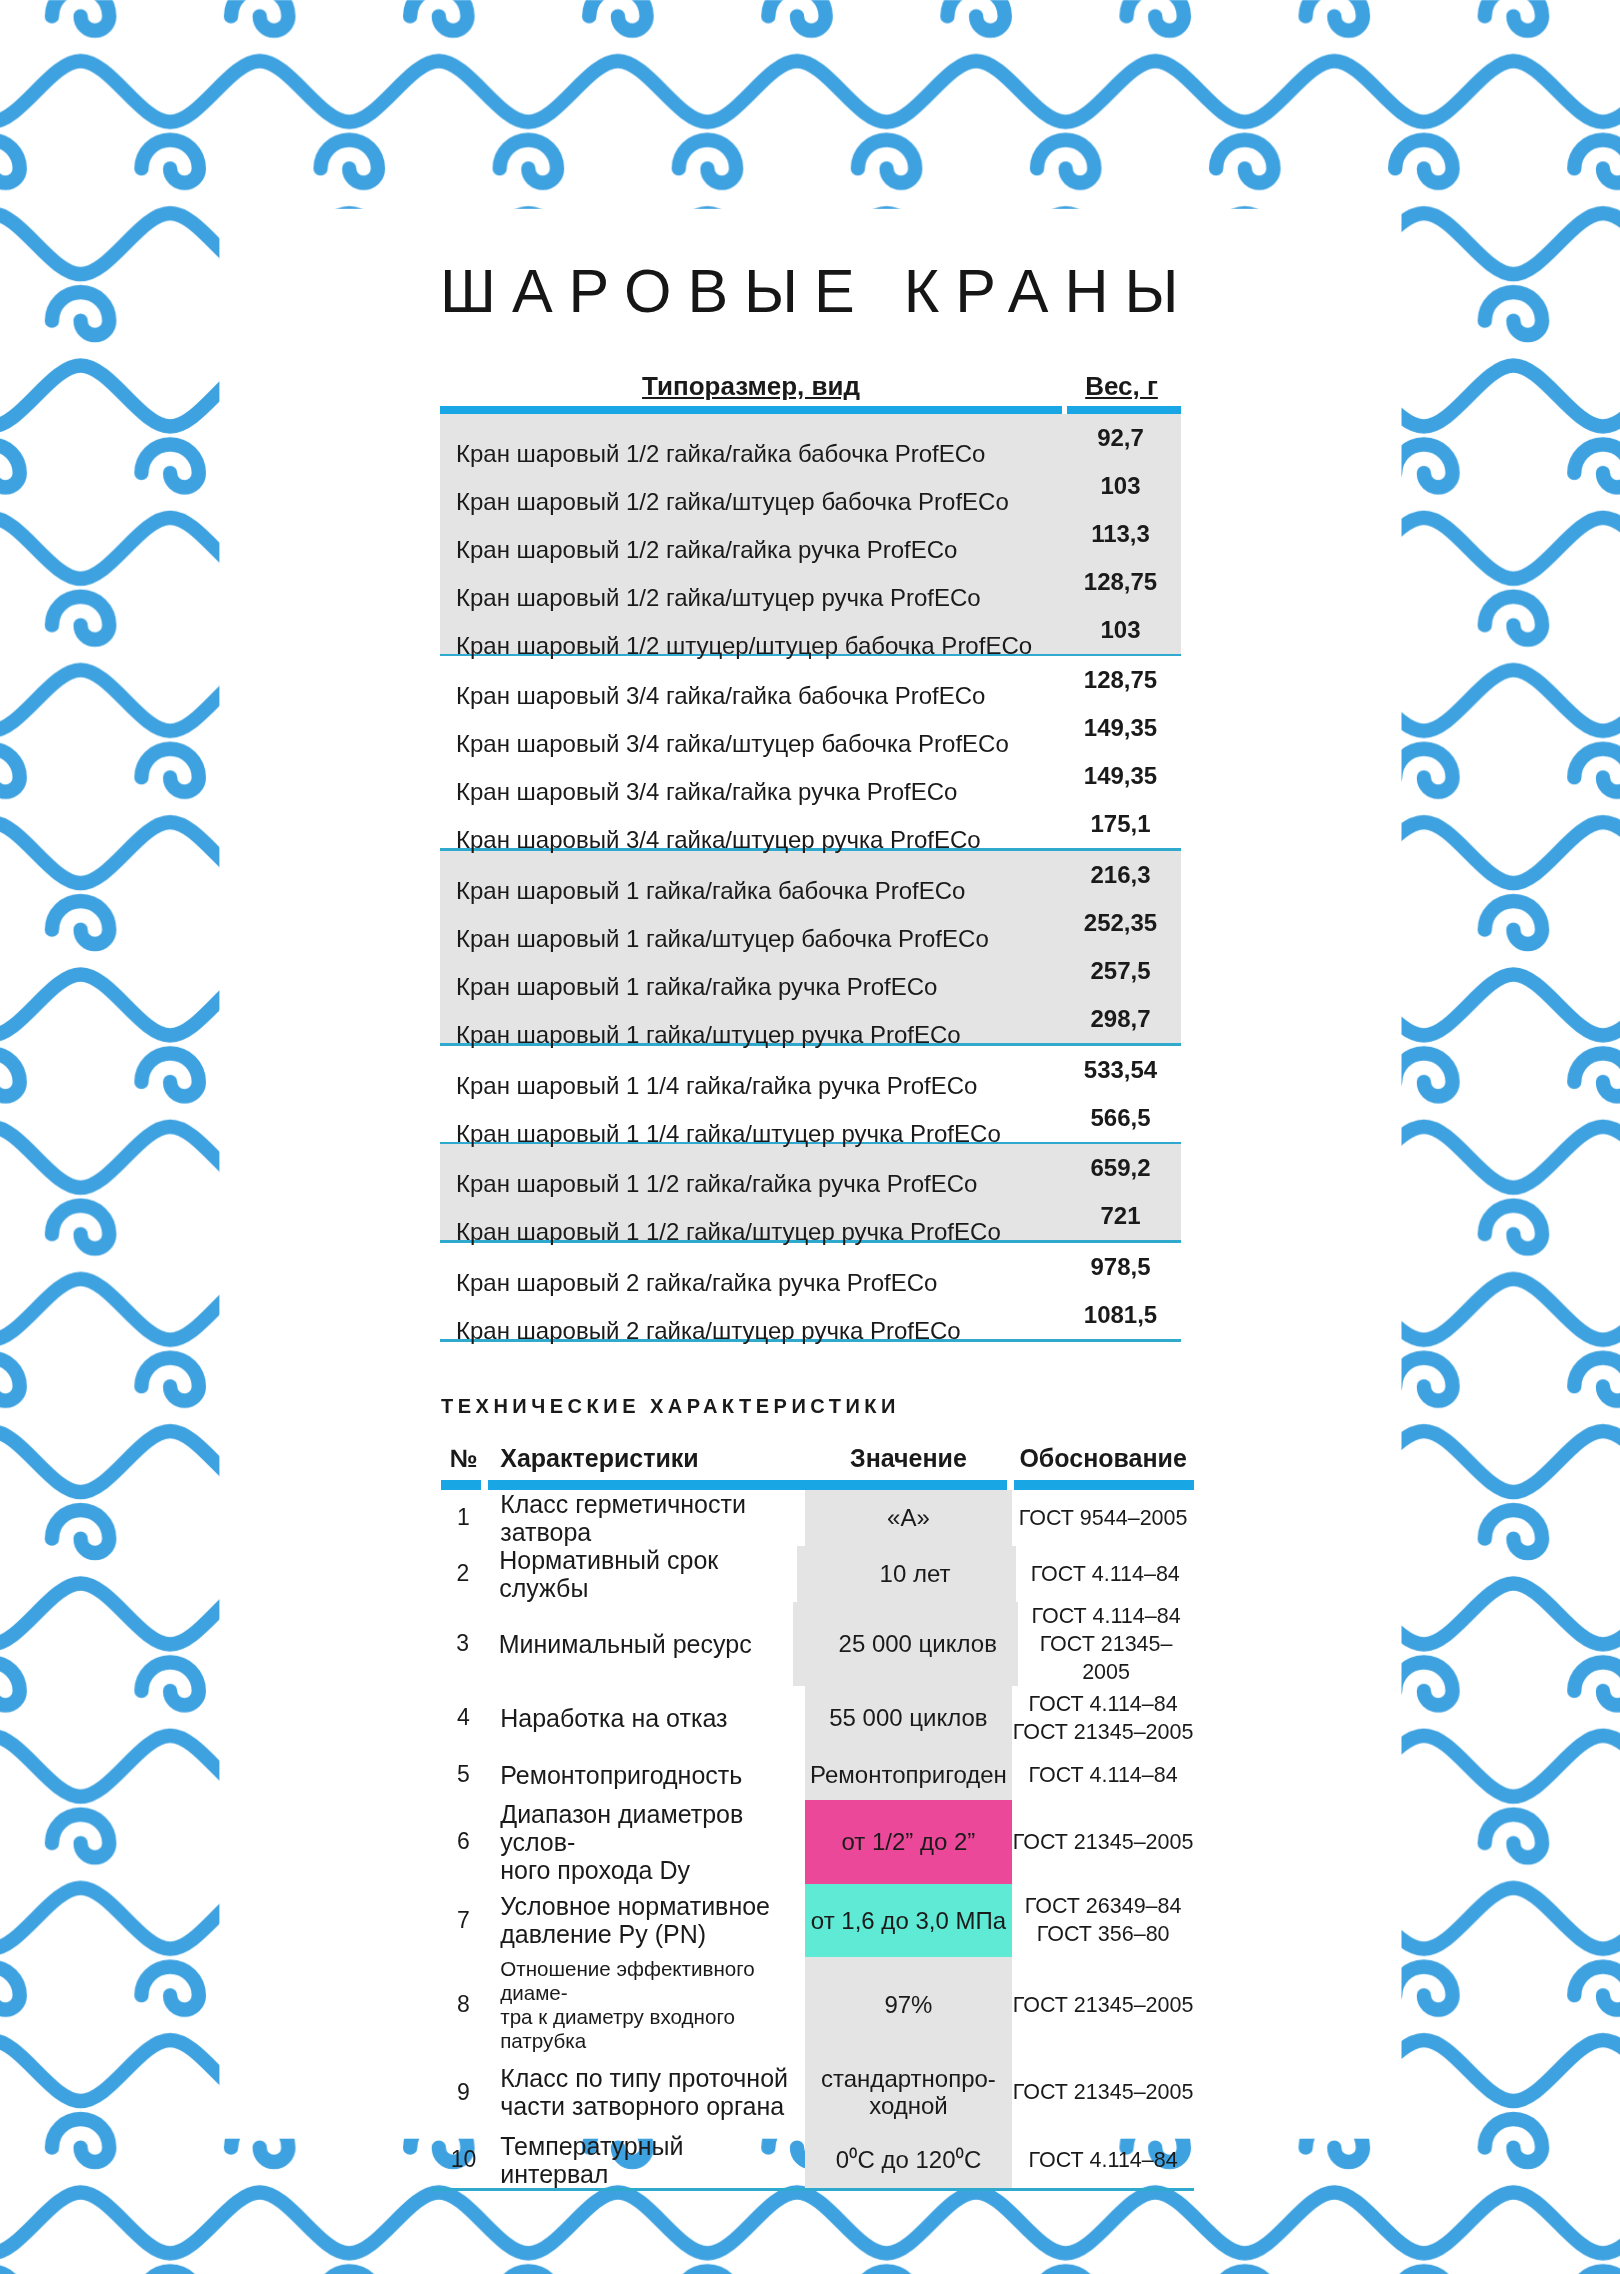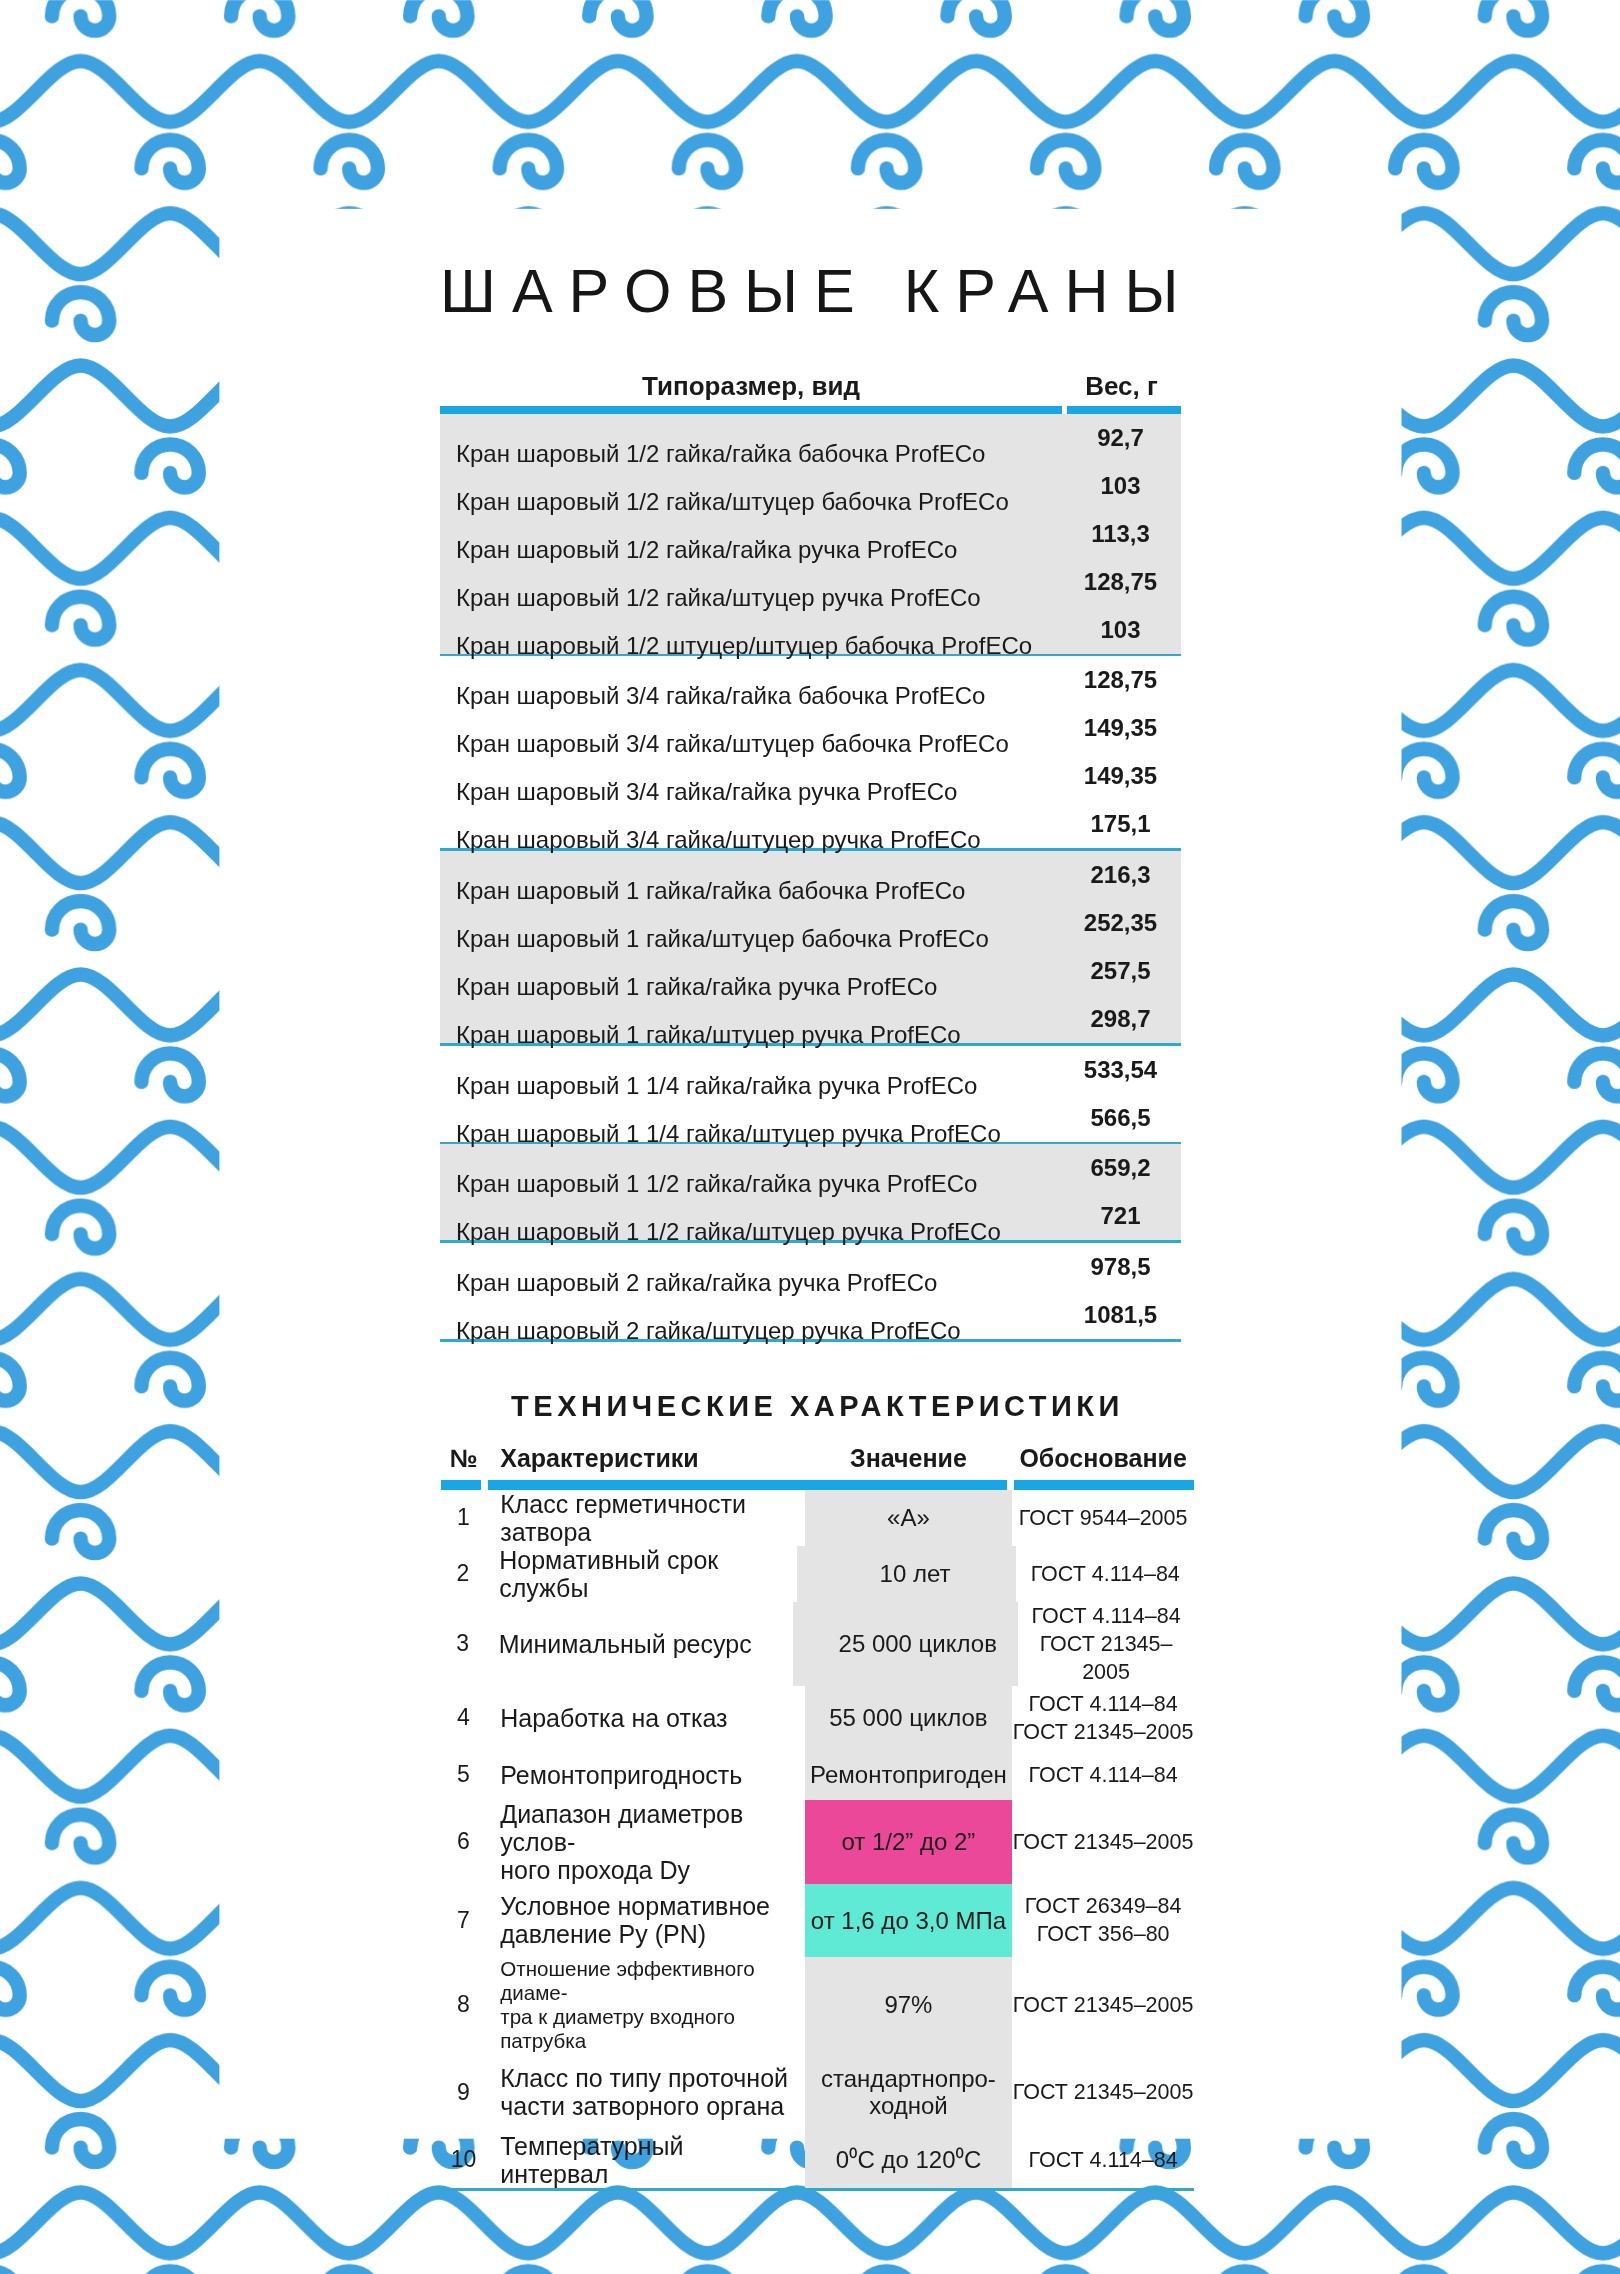--- a/index.html
+++ b/index.html
@@ -6,36 +6,36 @@
   body{font-family:"Liberation Sans",sans-serif;color:#1a1a1a;}
   .page{position:relative;width:1620px;height:2275px;overflow:hidden;background:#fff;}
   .page svg.border{position:absolute;left:0;top:0;z-index:0;}
   .content{position:absolute;left:0;top:0;width:1620px;height:2275px;z-index:1;}
 
   
   .t1{position:absolute;left:440px;top:233px;width:741px;}
   .t1 .main-title{height:99px;line-height:99px;margin-top:9px;text-align:center;
       font-size:61px;font-weight:300;letter-spacing:16px;color:#161616;white-space:nowrap;}
   .t1 .hdr-spacer{height:29.6px;}
-  .t1 .hdr{height:35px;display:flex;font-weight:bold;font-size:26px;}
+  .t1 .hdr{height:35px;display:flex;font-weight:bold;font-size:26px;text-decoration:underline;}
   .t1 .hdr .h-name{width:622px;text-align:center;line-height:30px;}
   .t1 .hdr .h-weight{width:119px;text-align:center;line-height:30px;}
   .t1 .bar{height:8px;display:flex;}
   .t1 .bar .seg1{width:622px;height:8px;}
   .t1 .bar .gap{width:5.4px;height:8px;background:#fff;}
   .t1 .bar .seg2{width:114px;height:8px;}
   .t1 .group.shaded{background:#E4E4E4;}
   .t1 .divider{height:2.7px;}
   .t1 .row{height:48px;display:flex;align-items:center;}
   .t1 .row .name{width:605px;padding-left:16px;font-size:24px;white-space:nowrap;margin-top:32px;}
   .t1 .row .weight{width:119px;text-align:center;font-size:24px;font-weight:bold;}
 
   
   .t2{position:absolute;left:441px;top:1379px;width:753px;}
-  .t2 .sec-title{height:58px;line-height:54px;text-align:center;font-size:29px;
+  .t2 .sec-title{height:58px;line-height:54px;text-align:left;font-size:20px;
       font-weight:bold;letter-spacing:4.5px;white-space:nowrap;}
   .t2 .hdr{height:43px;display:flex;align-items:center;font-weight:bold;font-size:25px;}
   .t2 .hdr .h-num{width:45px;text-align:center;}
   .t2 .hdr .h-char{width:312px;padding-left:14.3px;box-sizing:border-box;}
   .t2 .hdr .h-sp{width:7.2px;}
   .t2 .hdr .h-val{width:208px;text-align:center;}
   .t2 .hdr .h-basis{width:182px;text-align:center;}
   .t2 .bar{height:9.9px;display:flex;}
   .t2 .bar .b1{width:40px;}
   .t2 .bar .g{width:7.2px;background:#fff;}

